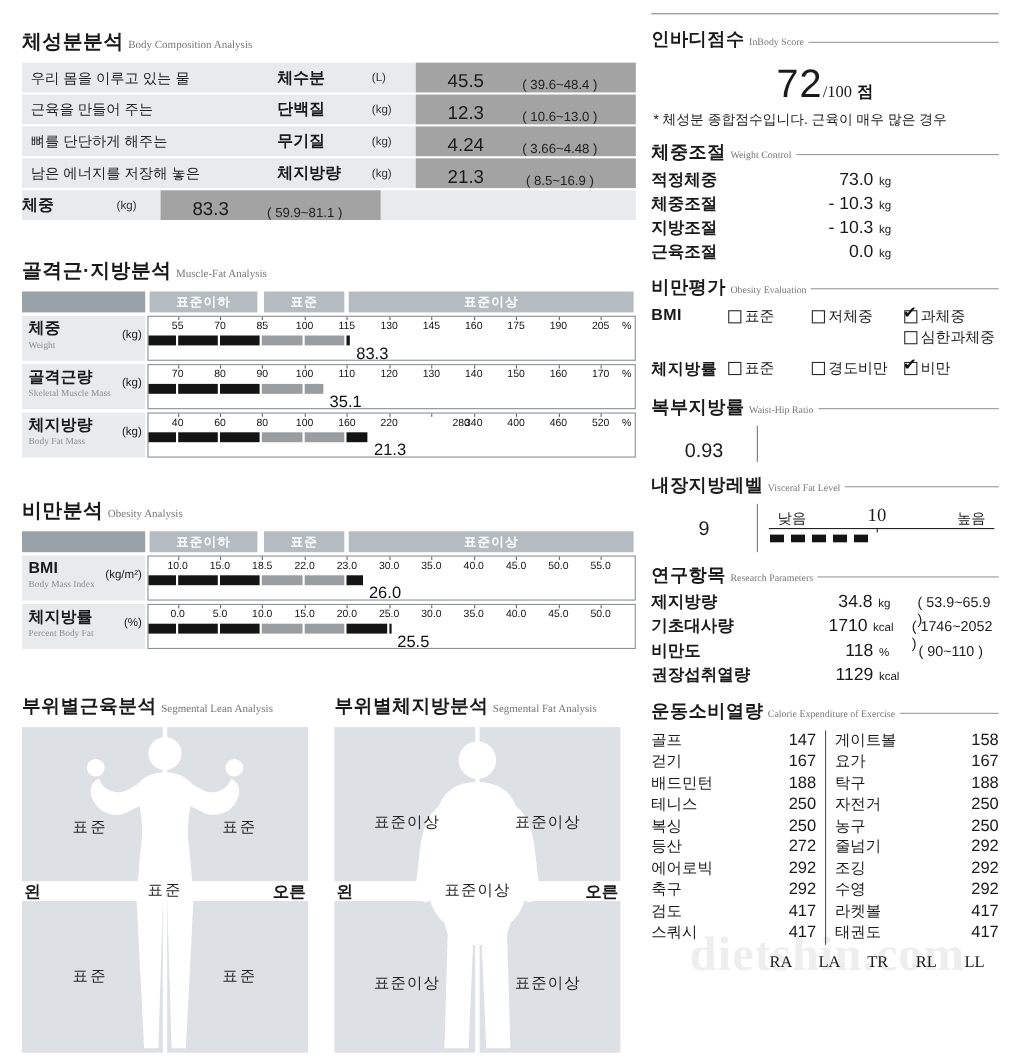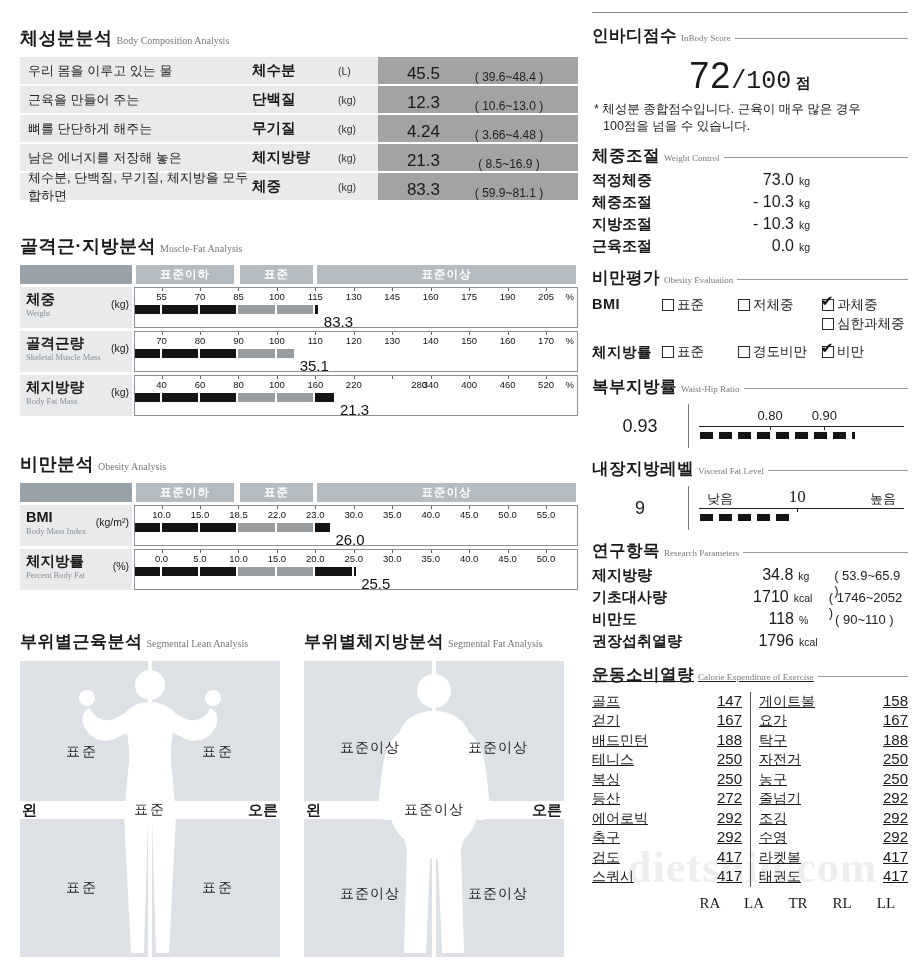--- a/index.html
+++ b/index.html
@@ -59,21 +59,21 @@
   .q-br{right:0;top:158px;width:128px;height:138px;}
   .side-label{position:absolute;top:140px;font-size:15px;font-weight:bold;z-index:3;}
   .side-l{left:2px;} .side-r{right:2px;}
   .fig{position:absolute;z-index:1;}
   .seg-label{position:absolute;font-size:14px;color:#222;letter-spacing:2px;transform:translateX(-50%);z-index:2;white-space:nowrap;}
 
   
   .top-rule{border-top:1px solid #888;margin-bottom:12px;}
   .score-line{text-align:center;margin:8px 0 4px 0;}
   .score-num{font-size:36px;letter-spacing:1px;}
-  .score-den{font-family:Liberation Mono, monospace;font-size:25px;}
+  .score-den{font-family:Liberation Serif, serif;font-size:15px;}
   .score-unit{font-size:15px;font-weight:bold;}
   .score-note{font-size:12.5px;line-height:1.35;margin:2px 0 10px 2px;}
   .kv-row{display:flex;align-items:baseline;height:22px;}
   .kv-label{width:118px;font-size:15px;font-weight:bold;}
   .kv-value{width:84px;font-size:16px;text-align:right;}
   .kv-unit{width:34px;font-size:10.5px;padding-left:5px;}
   .kv-range{font-size:13px;color:#222;padding-left:2px;}
 
   .oe-row{display:flex;margin-top:7px;}
   .oe-label{width:70px;font-size:14.5px;font-weight:bold;letter-spacing:.5px;}
@@ -157,21 +157,20 @@
           <div class="bc-row">
             <span class="bc-desc">남은 에너지를 저장해 놓은</span>
             <span class="bc-name">체지방량</span>
             <span class="bc-unit">(kg)</span>
             <div class="bc-val">
               <span class="bc-num">21.3</span>
               <span class="bc-range">( 8.5~16.9 )</span>
             </div>
           </div>
           <div class="bc-row">
-            <span class="bc-desc">체수분, 단백질, 무기질, 체지방을 모두 합하면</span>
             <span class="bc-name">체중</span>
             <span class="bc-unit">(kg)</span>
             <div class="bc-val">
               <span class="bc-num">83.3</span>
               <span class="bc-range">( 59.9~81.1 )</span>
             </div>
           </div>
         </div>
     </div>
 
@@ -472,21 +471,20 @@
         <span class="ko">인바디점수</span>
         <span class="en">InBody Score</span>
         <span class="rule"></span>
       </div>
       <div class="score-line">
         <span class="score-num">72</span><span class="score-den">/100</span>
         <span class="score-unit">점</span>
       </div>
       <div class="score-note">
         <div>* 체성분 종합점수입니다. 근육이 매우 많은 경우</div>
-        <div style="padding-left:9px;">100점을 넘을 수 있습니다.</div>
       </div>
     </div>
 
     <div>
       <div class="sec-title">
         <span class="ko">체중조절</span>
         <span class="en">Weight Control</span>
         <span class="rule"></span>
       </div>
       <div id="wc-rows" style="margin-top:4px;">
@@ -567,28 +565,20 @@
 
     <div style="margin-top:14px;">
       <div class="sec-title">
         <span class="ko">복부지방률</span>
         <span class="en">Waist-Hip Ratio</span>
         <span class="rule"></span>
       </div>
       <div class="scale-row">
         <div class="scale-val">0.93</div>
         <div class="scale-div"></div>
-        <div class="scale" id="whr-scale">
-            <div class="axis"></div>
-            <span class="s-lab" style="left: 34%;">0.80</span>
-            <div class="s-tick" style="left: 34%;"></div>
-            <span class="s-lab" style="left: 60%;">0.90</span>
-            <div class="s-tick" style="left: 60%;"></div>
-            <div class="dashbar" style="width: 74%;"></div>
-          </div>
       </div>
     </div>
 
     <div>
       <div class="sec-title">
         <span class="ko">내장지방레벨</span>
         <span class="en">Visceral Fat Level</span>
         <span class="rule"></span>
       </div>
       <div class="scale-row">
@@ -625,28 +615,28 @@
             <span class="kv-range">( 1746~2052 )</span>
           </div>
           <div class="kv-row">
             <span class="kv-label">비만도</span>
             <span class="kv-value">118</span>
             <span class="kv-unit">%</span>
             <span class="kv-range">( 90~110 )</span>
           </div>
           <div class="kv-row">
             <span class="kv-label">권장섭취열량</span>
-            <span class="kv-value">1796</span>
+            <span class="kv-value">1129</span>
             <span class="kv-unit">kcal</span>
             <span class="kv-range"></span>
           </div>
         </div>
     </div>
 
-    <div style="margin-top:10px;text-decoration:underline;">
+    <div style="margin-top:10px;">
       <div class="sec-title">
         <span class="ko">운동소비열량</span>
         <span class="en">Calorie Expenditure of Exercise</span>
         <span class="rule"></span>
       </div>
       <div class="ex-wrap">
         <div class="ex-col first" id="ex-left">
             <div class="ex-row">
               <span>골프</span>
               <span class="v">147</span>

